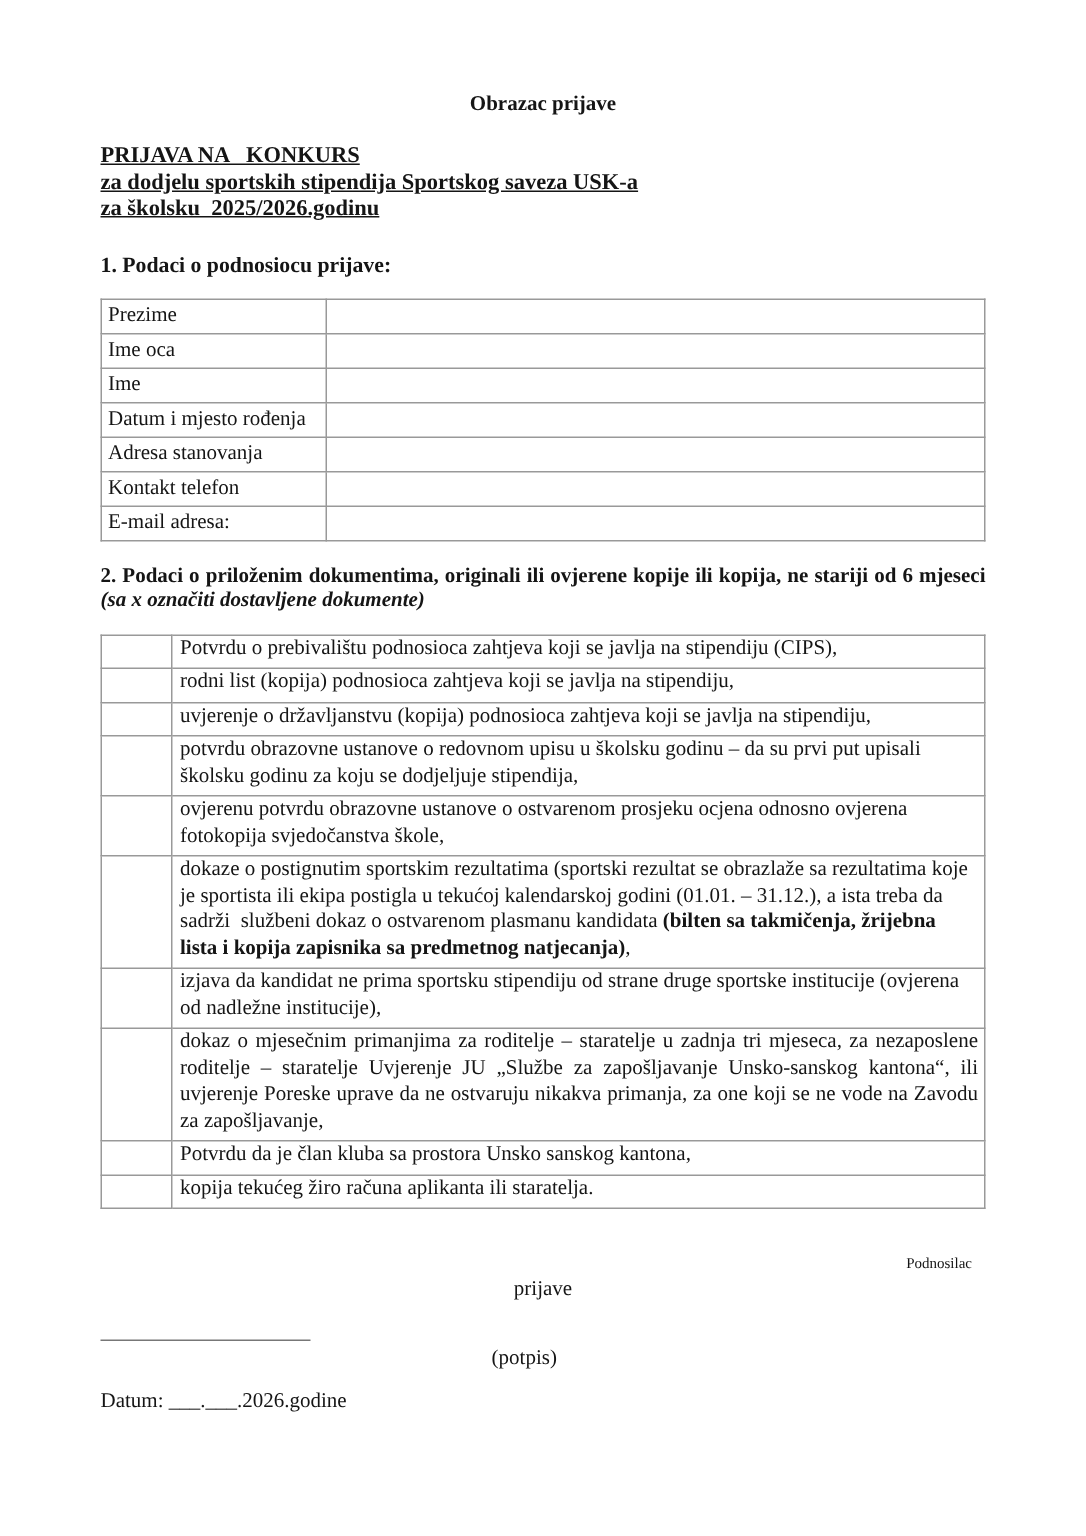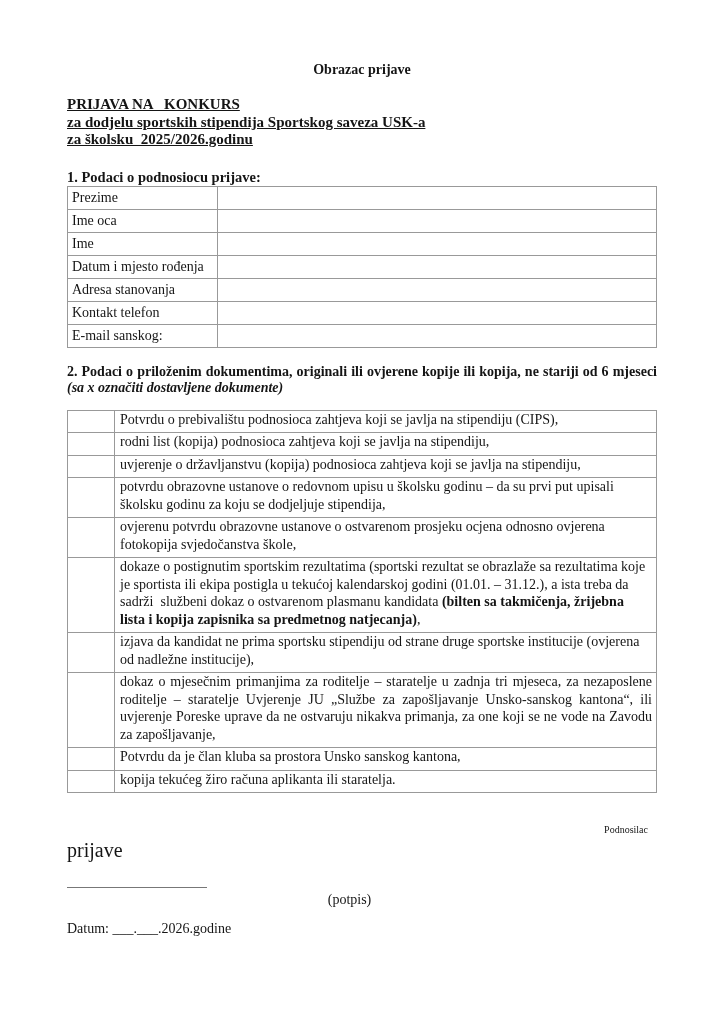--- a/index.html
+++ b/index.html
@@ -14,41 +14,41 @@
 
   .form-label { font-size: 14px; font-weight: 700; text-align: center; white-space: pre-wrap; }
   .title-block { margin-top: 18px; }
   .title-line { font-size: 15px; font-weight: 700; text-align: left; line-height: 17.5px; white-space: pre-wrap; text-decoration: underline; }
 
   .sec1-heading { margin-top: 20px; font-size: 14.5px; font-weight: 700; }
 
   table { border-collapse: collapse; width: 590px; table-layout: fixed; }
   td { border: 1px solid #999; font-size: 14px; vertical-align: top; }
 
-  .applicant-table { }
+  .applicant-table { margin-top: 13px; }
   .applicant-table td { height: 20px; padding: 1px 4px; line-height: 19px; }
   .applicant-table .label-col { width: 150px; }
 
   .sec2-heading {
     margin-top: 16px; font-size: 14px; font-weight: 700;
     text-align: justify; line-height: 16.5px;
   }
   .sec2-heading .note { font-style: italic; }
 
   .documents-table { margin-top: 13px; }
   .documents-table .check-col { width: 47px; }
   .documents-table td.doc-text {
     padding: 0 4px 4px 5px; line-height: 17.5px; white-space: pre-wrap;
   }
   .documents-table td.doc-text.justify { text-align: justify; white-space: normal; }
   .documents-table td.check-cell { height: auto; }
 
   .footer { position: relative; }
   .submitter-1 { margin-top: 31px; font-size: 10px; text-align: right; padding-right: 9px; }
-  .submitter-2 { margin-top: 4px; font-size: 20px; text-align: left; }
+  .submitter-2 { margin-top: 4px; font-size: 14px; text-align: center; }
   .signature-line { margin-top: 25px; width: 140px; height: 0; border-bottom: 1px solid #777; }
   .signature-caption { margin-top: 4px; font-size: 14px; text-align: center; padding-right: 25px; }
   .date-line { margin-top: 13px; font-size: 14px; white-space: pre-wrap; }
 </style>
 </head>
 <body>
 
 <div class="page">
 
   <div class="form-label">Obrazac prijave</div>
@@ -85,21 +85,21 @@
         </tr>
         <tr>
           <td>Adresa stanovanja</td>
           <td></td>
         </tr>
         <tr>
           <td>Kontakt telefon</td>
           <td></td>
         </tr>
         <tr>
-          <td>E-mail sanskog:</td>
+          <td>E-mail adresa:</td>
           <td></td>
         </tr>
       </tbody>
   </table>
 
   <div class="sec2-heading"><span>2. Podaci o priloženim dokumentima, originali ili ovjerene kopije ili kopija, ne stariji od 6 mjeseci </span><span class="note">(sa x označiti dostavljene dokumente)</span></div>
 
   <table class="documents-table">
     <colgroup>
         <col class="check-col">

